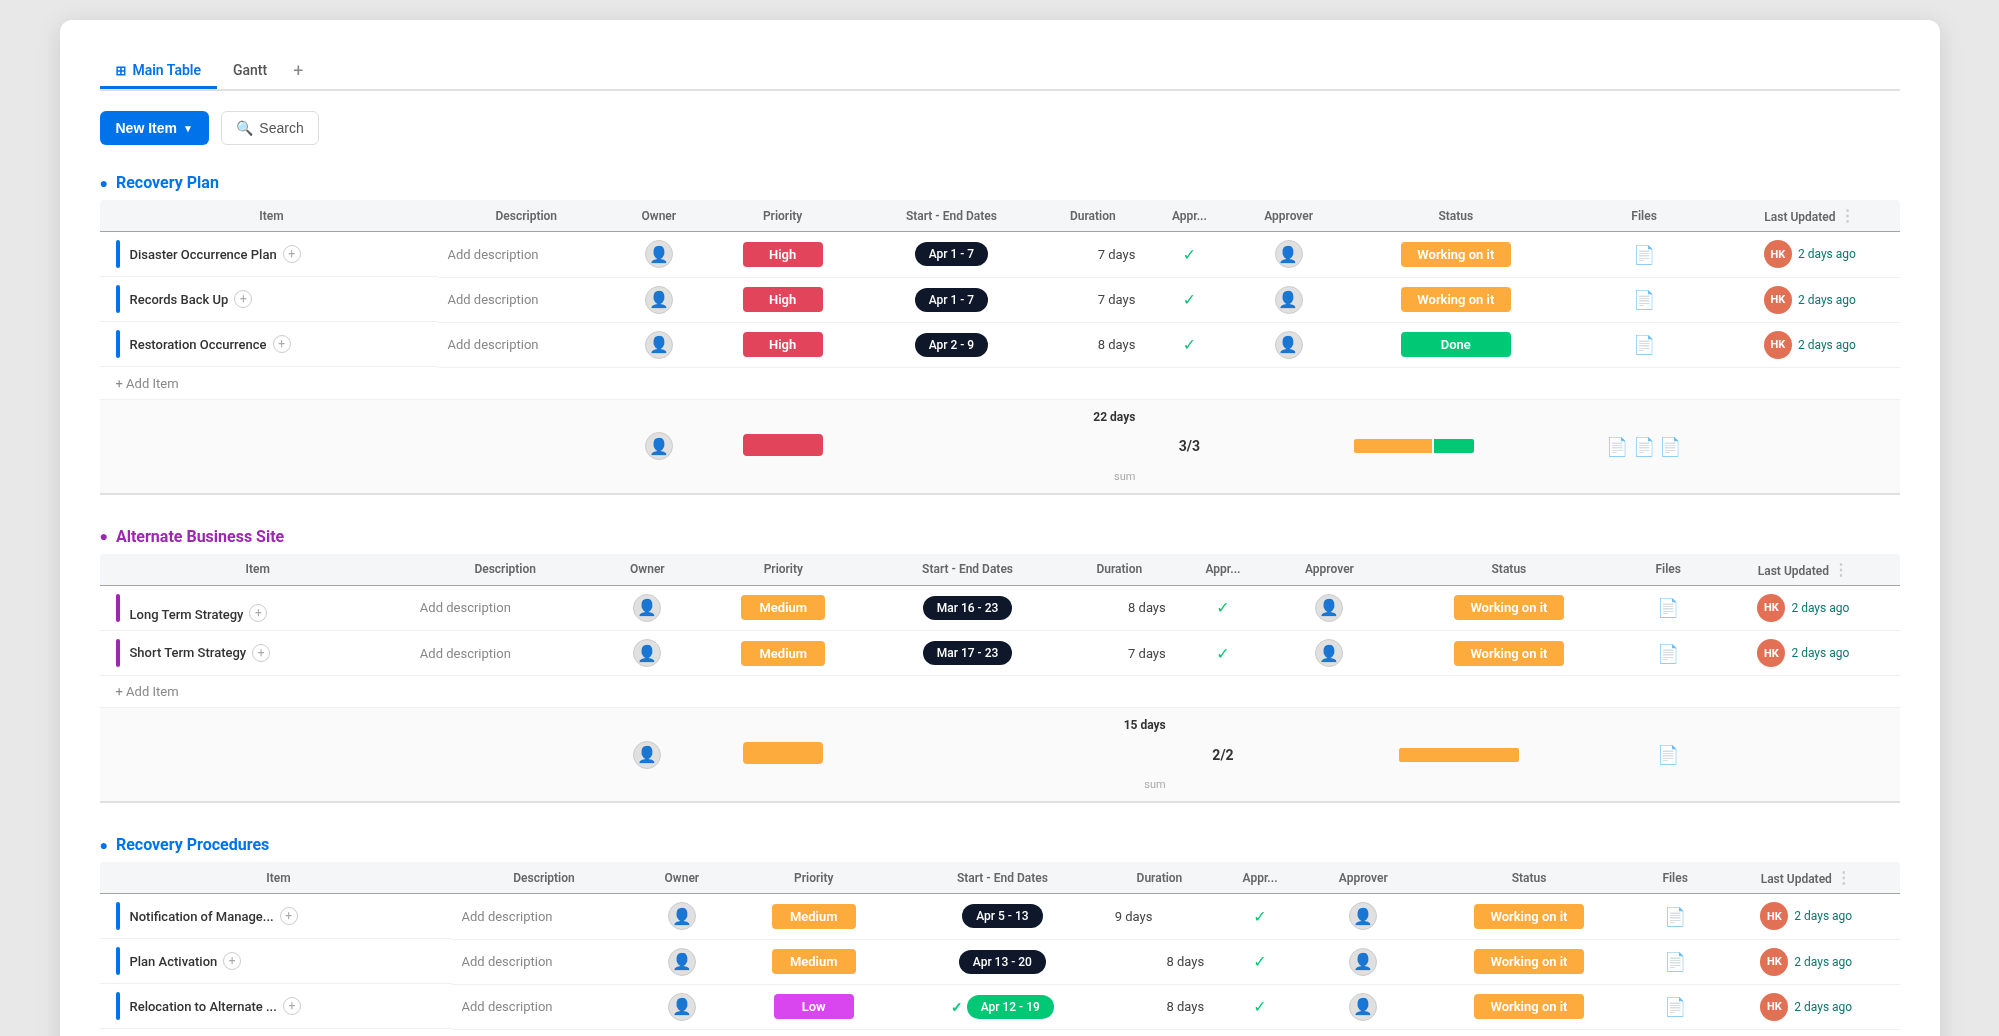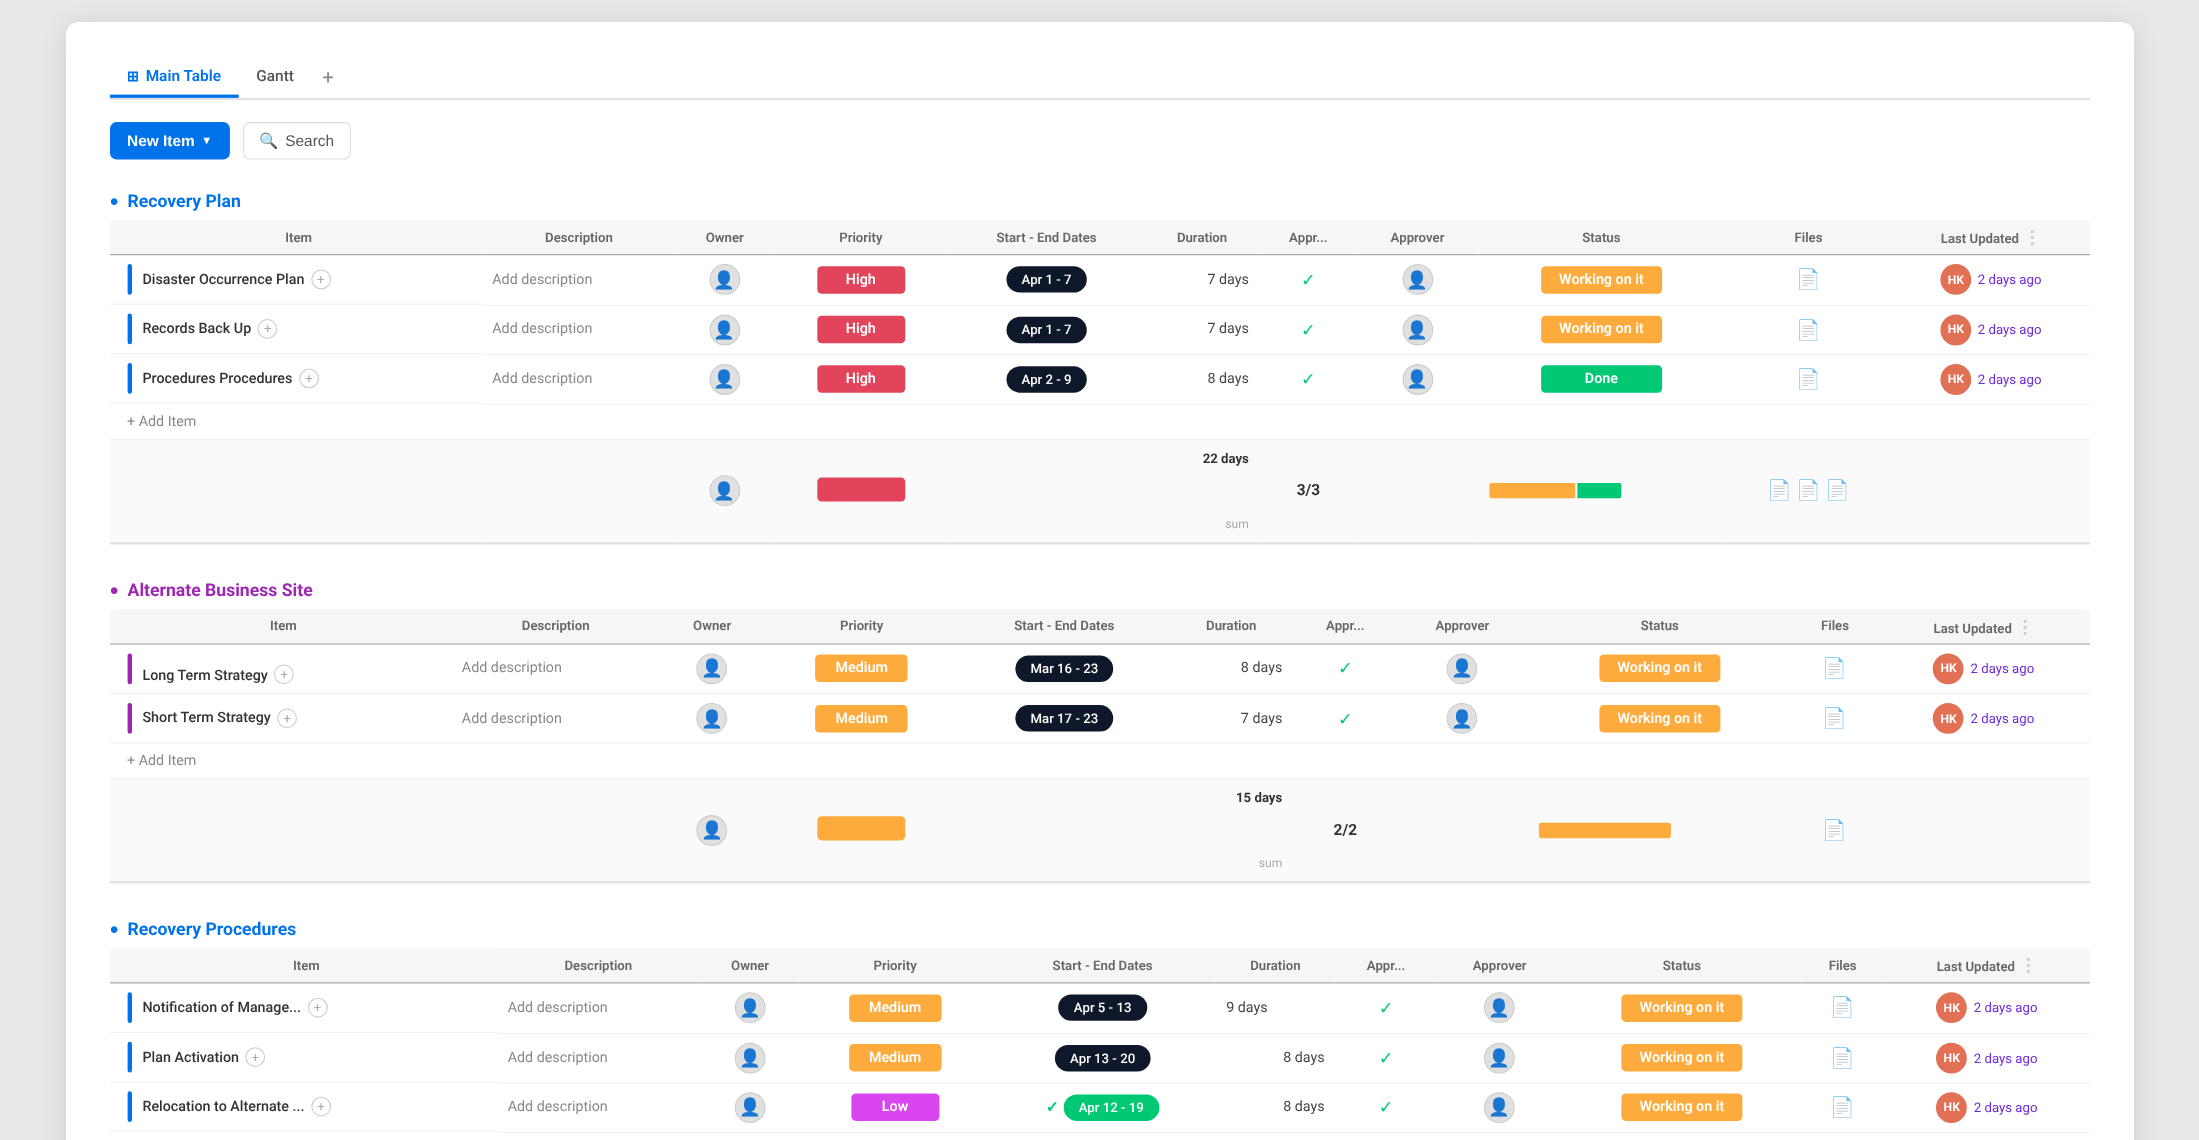--- a/index.html
+++ b/index.html
@@ -210,21 +210,21 @@
     }
     .status-working { background: #fdab3d; }
     .status-done { background: #00c875; }
     .file-icon { font-size: 18px; color: #e2445c; cursor: pointer; }
     .user-avatar {
       width: 28px; height: 28px; border-radius: 50%;
       background: #e17055;
       display: inline-flex; align-items: center; justify-content: center;
       font-size: 11px; font-weight: 700; color: #fff;
     }
-    .last-updated-text { font-size: 12px; color: #6d28d9; white-space: nowrap; }
+    .last-updated-text { font-size: 12px; color: #0f766e; white-space: nowrap; }
     .add-item-row td {
       font-size: 13px; color: #888; cursor: pointer;
       padding: 8px 16px;
     }
     
     .summary-row td {
       background: #fafafa;
       border-top: 1px solid #e0e0e0;
       border-bottom: 2px solid #e0e0e0;
       font-size: 12px;
@@ -348,21 +348,21 @@
                 <div style="display: flex; align-items: center; justify-content: center; gap: 6px;">
                   <span class="user-avatar">HK</span>
                   <span class="last-updated-text">2 days ago</span>
                 </div>
               </td>
             </tr>
             <tr>
               <td style="display: flex;">
                 <div style="display: flex; align-items: center; gap: 6px;">
                   <span class="row-left-bar bar-blue"></span>
-                  <span class="row-item-name">Procedures Procedures</span>
+                  <span class="row-item-name">Restoration Occurrence</span>
                   <span class="add-icon">+</span>
                 </div>
               </td>
               <td><span class="desc-text">Add description</span></td>
               <td style="text-align: center;"><span class="avatar-icon">👤</span></td>
               <td style="text-align: center;"><span class="priority-badge priority-high">High</span></td>
               <td style="text-align: center;">
                 <div style="display: flex; align-items: center; justify-content: center; gap: 4px;">
                   <span class="date-badge ">Apr 2 - 9</span>
                 </div>

